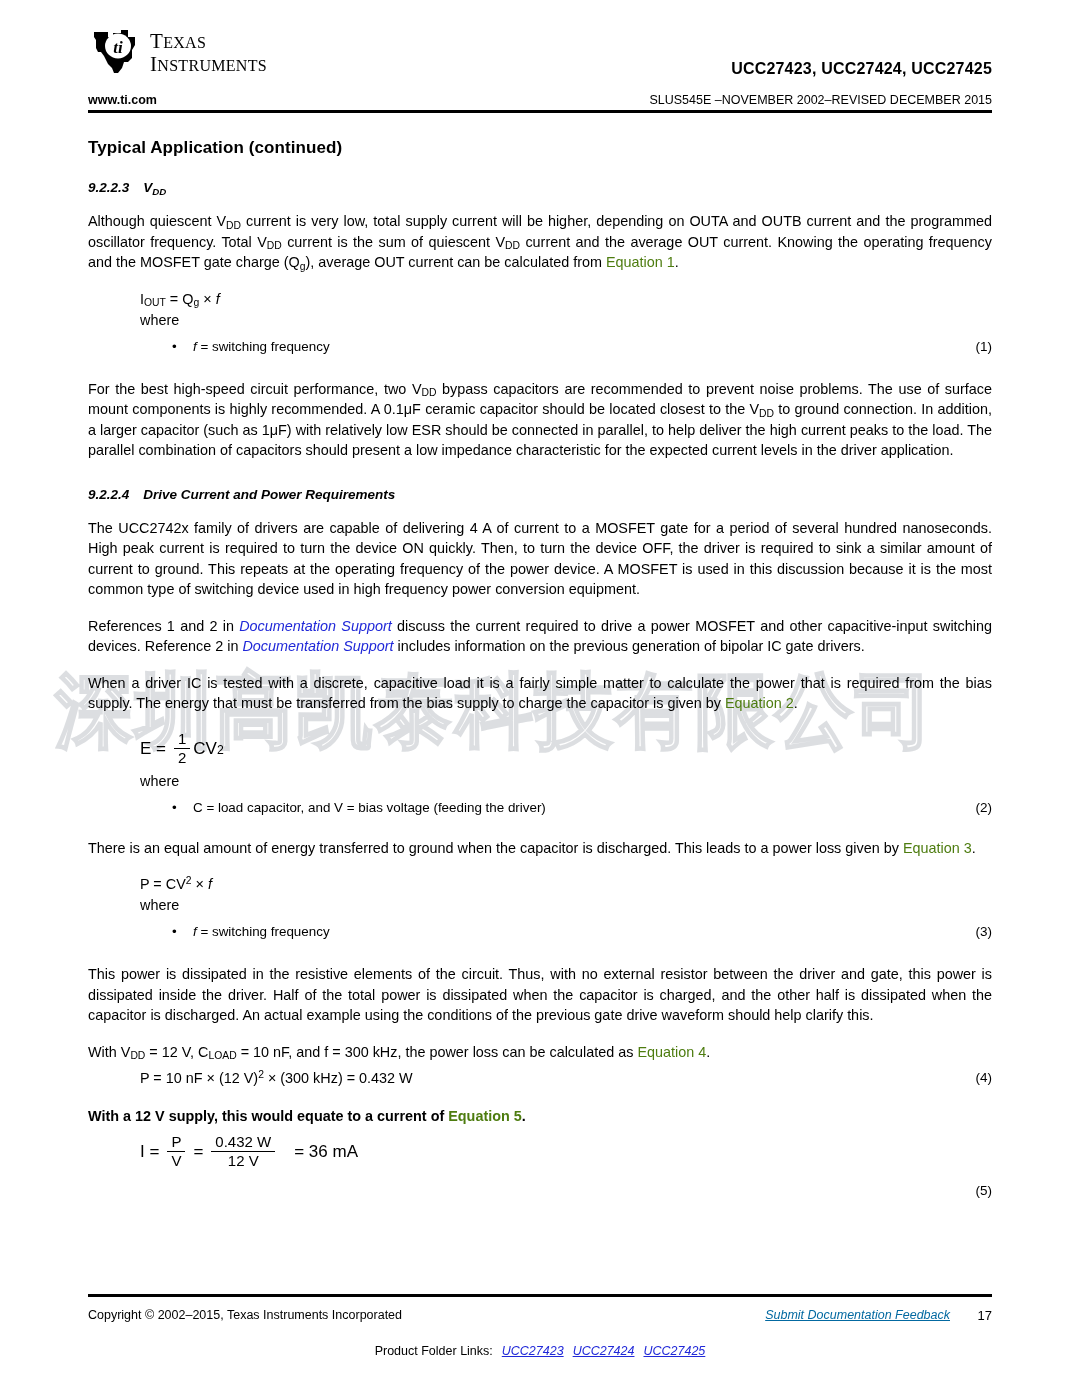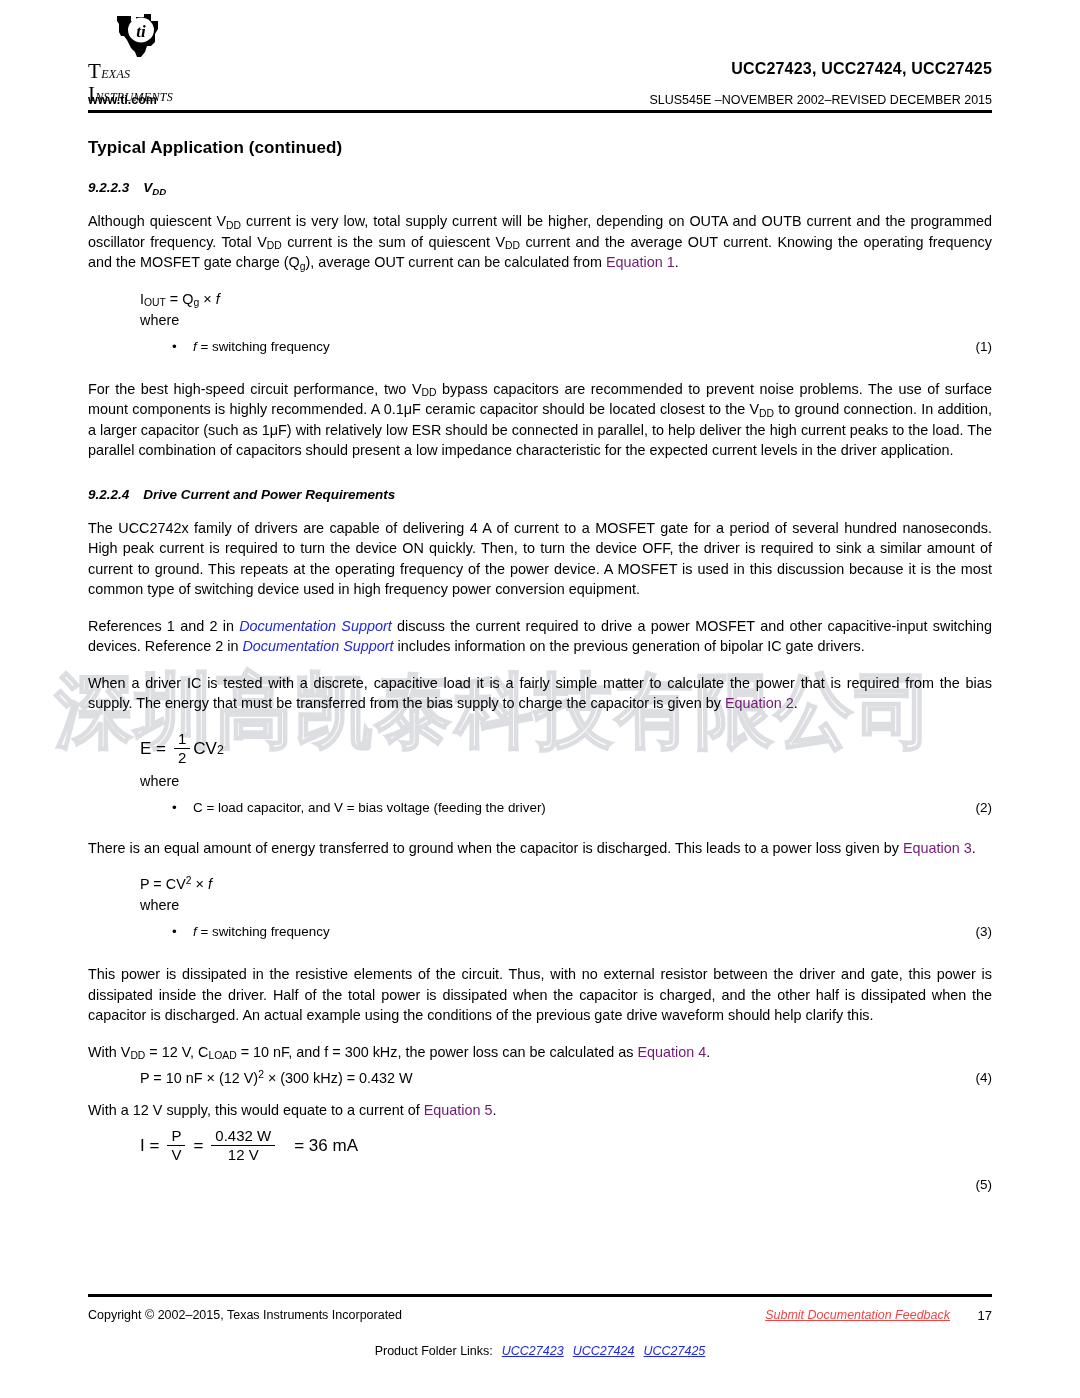--- a/index.html
+++ b/index.html
@@ -25,24 +25,23 @@
 
   
   .header {
     position: relative;
     height: 86px;
     padding-top: 26px;
   }
   .ti-logo {
     position: absolute;
     left: 0;
-    top: 12px;
+    top: 28px;
     display: flex;
-    align-items: flex-end;
-    flex-direction: column;
+    align-items: center;
   }
   .ti-mark {
     width: 54px;
     height: 48px;
     margin-right: 8px;
     flex: none;
   }
   .ti-wordmark {
     line-height: 1.0;
     padding-top: 1px;
@@ -50,22 +49,21 @@
   .ti-wordmark div {
     font-family: "Liberation Serif", serif;
     font-size: 21px;
     letter-spacing: 0.3px;
     white-space: nowrap;
   }
   .ti-wordmark .tw-first {
     font-size: 21px;
   }
   .ti-wordmark .small-caps {
-    font-size: 12px;
-    font-style: italic;
+    font-size: 16px;
   }
   .ti-wordmark div:last-child { margin-top: 2px; }
 
   .part-numbers {
     position: absolute;
     right: 0;
     top: 44px;
     font-size: 16px;
     font-weight: bold;
     letter-spacing: 0.2px;
@@ -128,21 +126,21 @@
     vertical-align: -0.26em;
     line-height: 0;
     margin-top: 40px;
   }
   sup {
     font-size: 0.72em;
     vertical-align: 0.44em;
     line-height: 0;
   }
   .lnk {
-    color: #701a75;
+    color: #4d7c0f;
     text-decoration: none;
   }
   .lnk-i {
     color: #2028d8;
     font-style: italic;
     text-decoration: none;
   }
   .ital { font-style: italic; }
 
   
@@ -249,21 +247,21 @@
   }
   .copyright {
     position: absolute;
     left: 0;
     top: 0;
   }
   .feedback {
     position: absolute;
     right: 42px;
     top: 0;
-    color: #ef4444;
+    color: #0369a1;
     font-style: italic;
   }
   .pagenum {
     position: absolute;
     right: 0;
     top: 0;
     font-size: 13px;
   }
   .product-links {
     text-align: center;
@@ -369,21 +367,21 @@
     <p class="body" style="margin-top:22px;">This power is dissipated in the resistive elements of the circuit. Thus, with no external resistor between the driver and gate, this power is dissipated inside the driver. Half of the total power is dissipated when the capacitor is charged, and the other half is dissipated when the capacitor is discharged. An actual example using the conditions of the previous gate drive waveform should help clarify this.</p>
 
     <p class="body" style="margin-bottom:6px;"><span>With V</span><sub>DD</sub><span> = 12 V, C</span><sub>LOAD</sub><span> = 10 nF, and f = 300 kHz, the power loss can be calculated as </span><a class="lnk" href="#">Equation 4</a><span>.</span></p>
 
     <div class="eq-block">
       <div class="eq-line" style="position:relative;"><span>P = 10 nF × (12 V)</span><sup>2</sup><span> × (300 kHz) = 0.432 W</span>
         <span class="eq-num">(4)</span>
       </div>
     </div>
 
-    <p class="body" style="margin-top:12px;margin-bottom:4px;"><span>With a 12 V supply, this would equate to a current of </span><a class="lnk" href="#">Equation 5</a><span>.</span></p>
+    <p class="body" style="margin-top:18px;margin-bottom:4px;font-weight:bold;"><span>With a 12 V supply, this would equate to a current of </span><a class="lnk" href="#">Equation 5</a><span>.</span></p>
 
     <div class="eq-block" style="margin-top:6px;">
       <div class="eq-math">
         <span class="lhs">I =</span>
           <span class="frac">
             <span class="num">P</span>
             <span class="den">V</span>
           </span>
           <span style="margin:0 5px;">=</span>
           <span class="frac">

